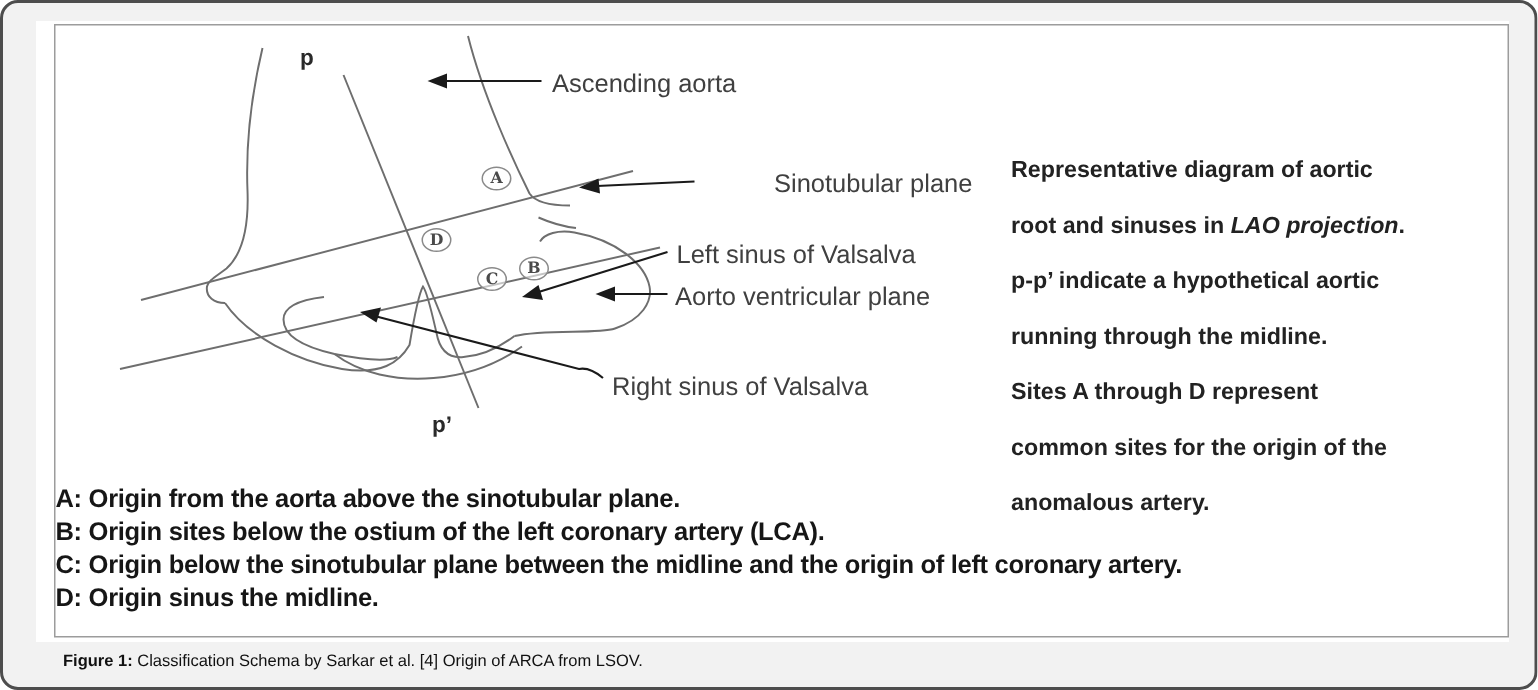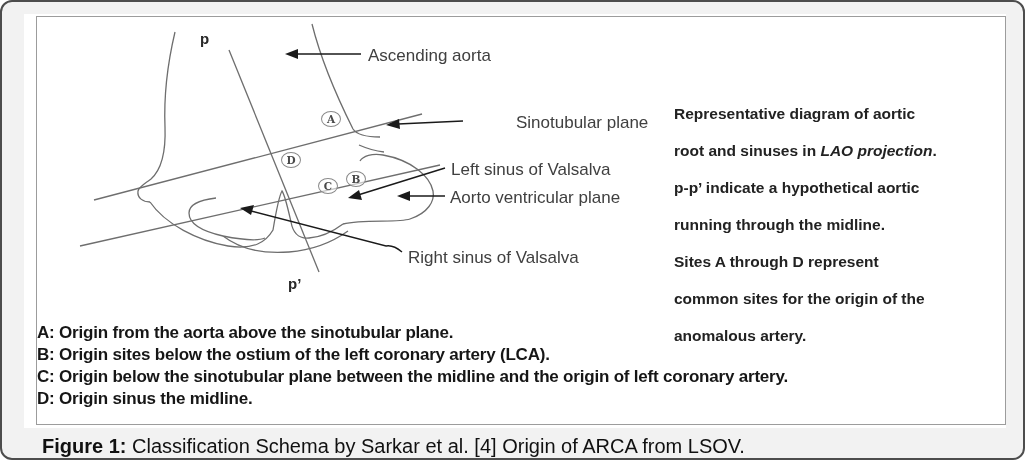--- a/index.html
+++ b/index.html
@@ -16,21 +16,21 @@
   .marker{
     position:absolute;width:20px;height:16px;border:1.5px solid #8a8a8a;border-radius:50%;
     box-sizing:border-box;display:flex;align-items:center;justify-content:center;
     font-family:"DejaVu Serif", serif;font-size:10.5px;font-weight:700;color:#4a4a4a;background:rgba(255,255,255,.6);
   }
   .note{position:absolute;left:672px;top:86px;width:315px;font-size:15.5px;font-weight:600;color:#222;}
   .note .nline{height:22px;line-height:22px;white-space:nowrap;margin-top:15px;}
   .note .bi{font-weight:800;font-style:italic;text-align:right;}
   .legend{position:absolute;left:35px;top:320px;font-size:17px;font-weight:600;letter-spacing:-0.2px;color:#161616;}
   .legend .litem{height:22px;line-height:22px;white-space:nowrap;}
-  .caption{position:absolute;left:40px;top:433px;font-size:20px;color:#111;white-space:nowrap;}
+  .caption{position:absolute;left:40px;top:433px;font-size:11px;color:#111;white-space:nowrap;}
   .caption .cl{font-weight:700;}
 </style>
 </head>
 <body>
 
 <div class="stage">
 
   <div class="panel-bg"></div>
   <div class="panel-border"></div>
 

